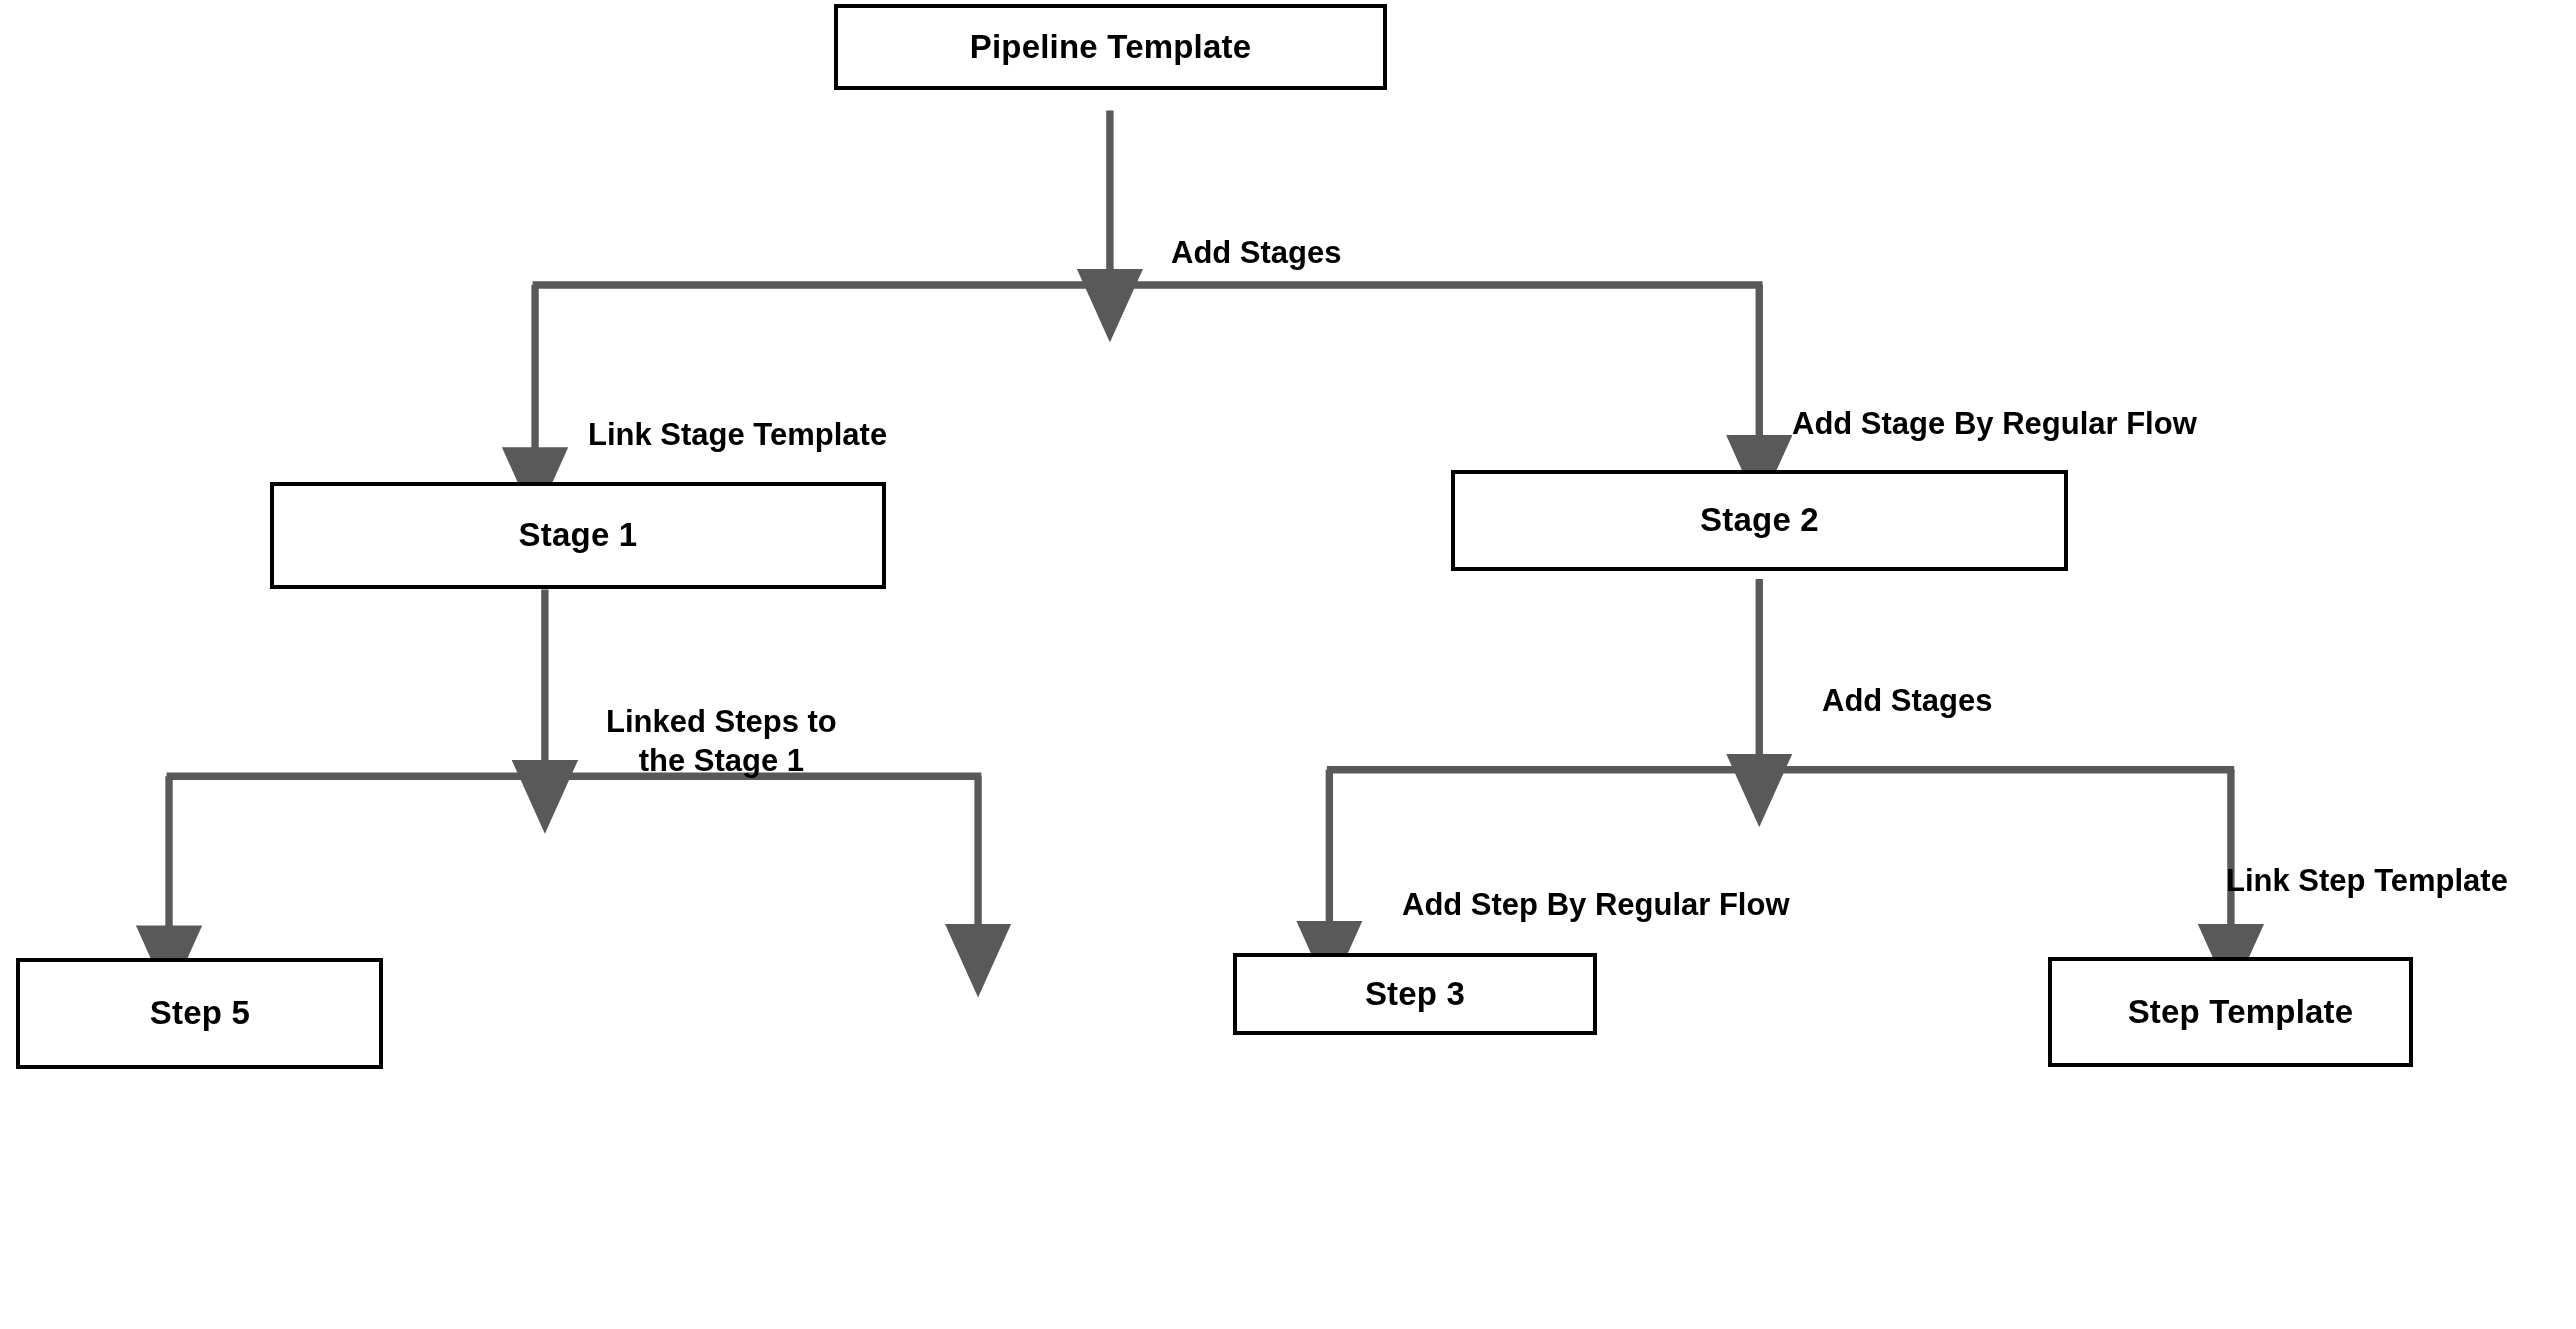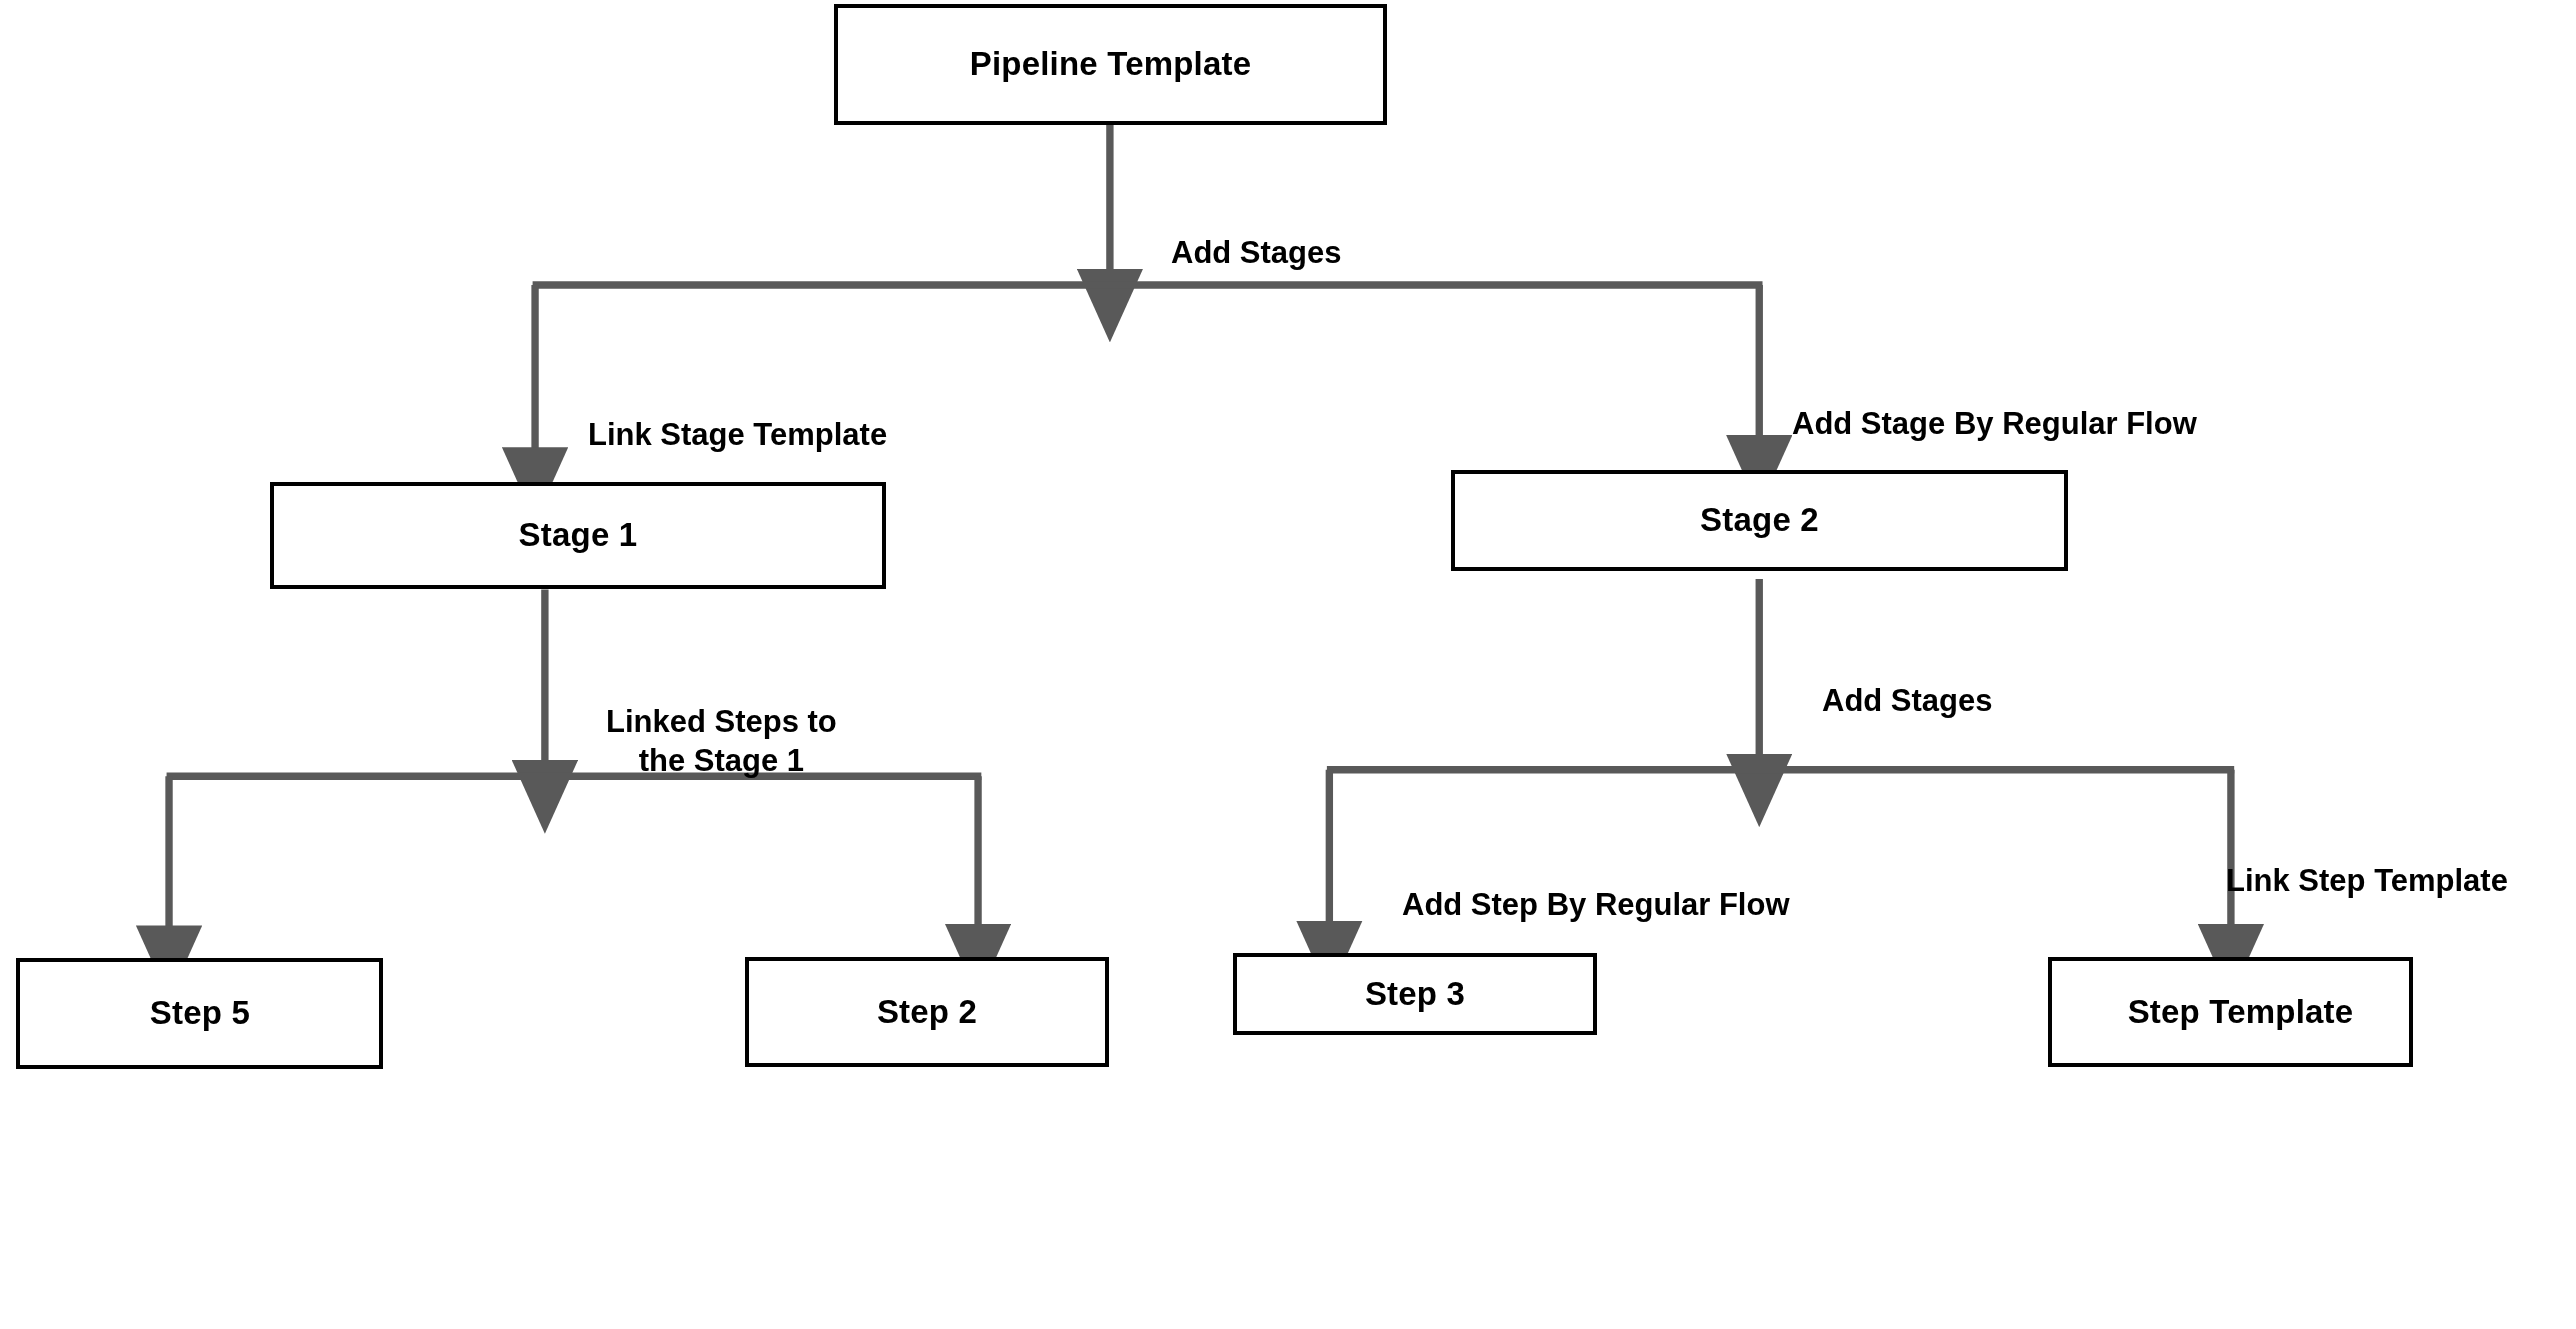--- a/index.html
+++ b/index.html
@@ -116,39 +116,36 @@
 
     <g>
       <path d="M1623,940 L1623,1126" stroke="#595959" stroke-width="9" fill="none" marker-end="url(#arrowhead)"></path>
     </g>
 
     <g>
       <path d="M2724,940 L2724,1130" stroke="#595959" stroke-width="9" fill="none" marker-end="url(#arrowhead)"></path>
     </g>
   </svg>
 
-  <div class="node" style="left:834px; top:4.1px; width:553px; height:121px;">
+  <div class="node" style="left:834px; top:4.1px; width:553px; height:86px;">
     <span class="node-label">Pipeline Template</span>
   </div>
 
   <div class="node" style="left:270px; top:482px; width:616px; height:107px;">
     <span class="node-label">Stage 1</span>
   </div>
 
   <div class="node" style="left:1451px; top:470px; width:617px; height:101px;">
     <span class="node-label">Stage 2</span>
   </div>
 
   <div class="node" style="left:16.4px; top:958px; width:367px; height:111px;">
     <span class="node-label">Step 5</span>
   </div>
 
-  <div class="node" style="left:745px; top:957px; width:364px; height:110px;">
-    <span class="node-label">Step 2</span>
-  </div>
 
   <div class="node" style="left:1233px; top:953px; width:364px; height:82px;">
     <span class="node-label">Step 3</span>
   </div>
 
   <div class="node" style="left:2048px; top:957px; width:365px; height:110px;padding-left:20px;">
     <span class="node-label">Step Template</span>
   </div>
 
   <div class="edge-label left" style="left:1171px; top:194px;">Add Stages</div>

